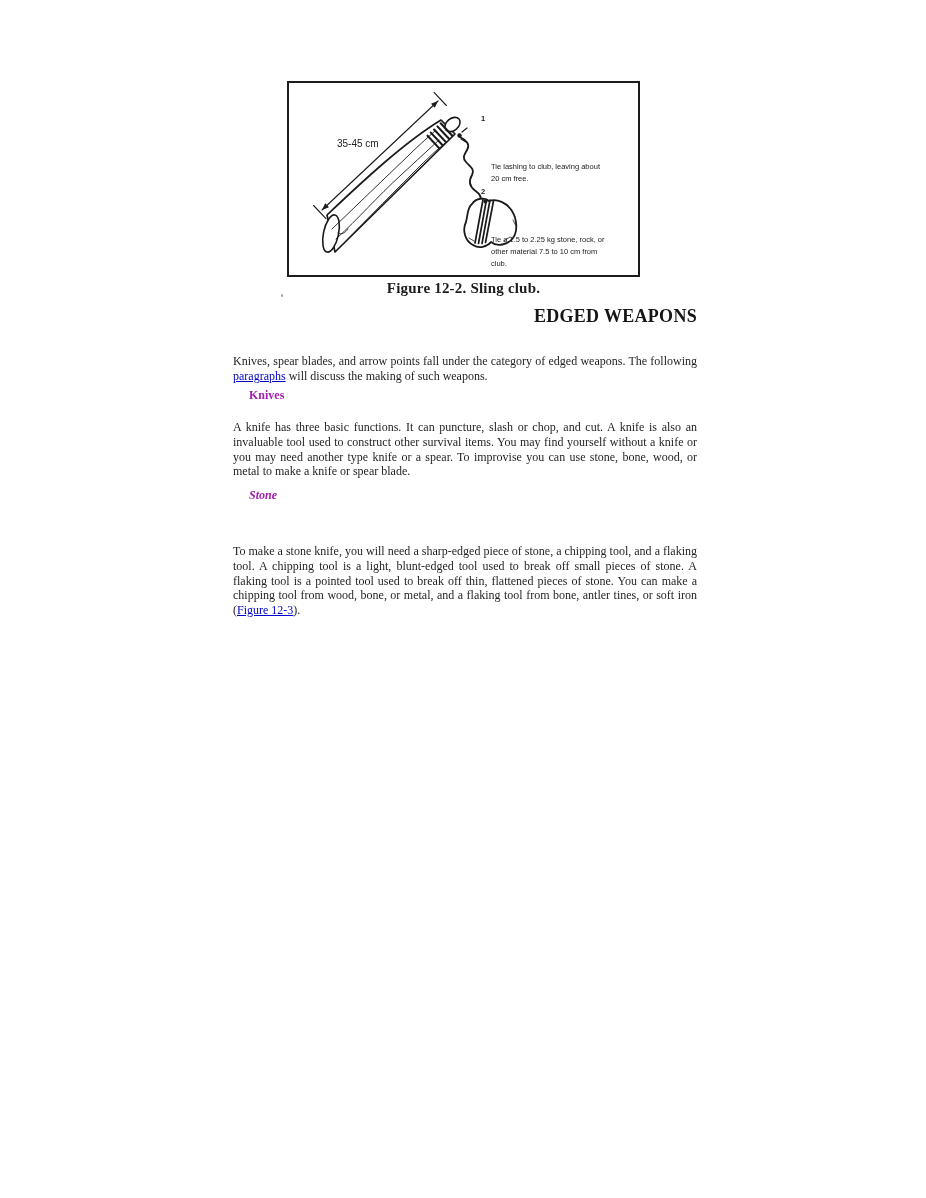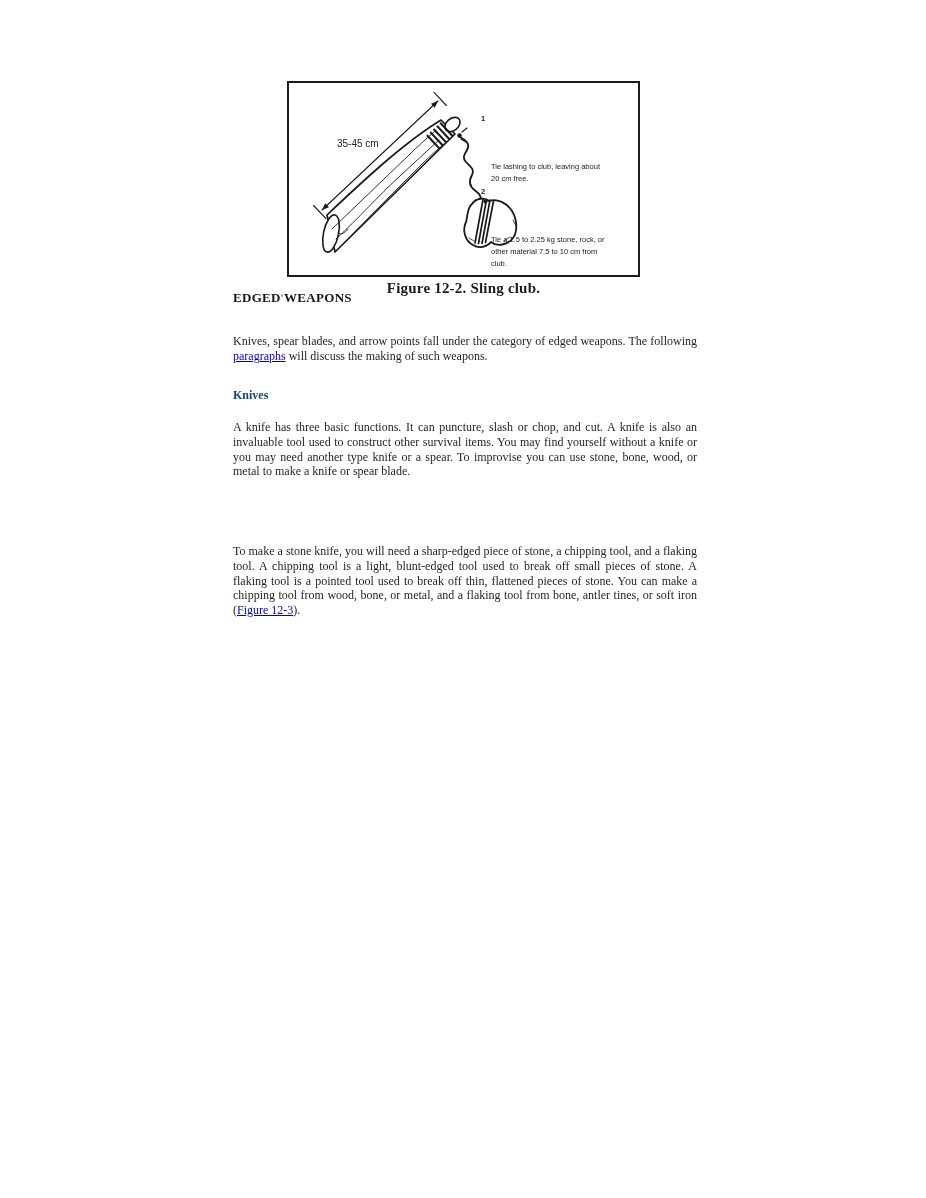--- a/index.html
+++ b/index.html
@@ -40,32 +40,32 @@
   .fig-note .txt { flex:1 1 auto;margin-top:48px; }
 
   .figure-caption {
     position:absolute; left:287px; top:280px; width:353px;
     text-align:center; font-weight:bold; font-size:15px;
     letter-spacing:0.2px; color:#1c1c1c;
   }
 
   
   .section-heading {
-    position:absolute; left:233px; top:290px; width:464px;
-    text-align:left; font-weight:bold; font-size:13px;
+    position:absolute; left:233px; top:306px; width:464px;
+    text-align:right; font-weight:bold; font-size:18px;
     letter-spacing:0.3px; color:#161616;
   }
   .body-text {
     position:absolute; left:233px; width:464px;
     font-size:12px; line-height:14.75px;
     text-align:justify; color:#1f1f1f;
   }
-  .para-intro  { top:322px; }
-  .sub-heading { position:absolute; left:233px; width:464px;
-    font-size:12px; font-weight:bold; color:#0c4a6e; }
+  .para-intro  { top:342px; }
+  .sub-heading { position:absolute; left:249px; width:464px;
+    font-size:12px; font-weight:bold; color:#a21caf; }
   .knives-heading { top:388px; }
   .para-knives { top:408px; }
   .stone-heading { top:488px; font-style:italic; }
   .para-stone  { top:532px; }
 
   a.doc-link { color:#0000cc; text-decoration:underline; cursor:pointer; }
 
   .artifact-dot {
     position:absolute; left:281px; top:294px;
     width:2px; height:3px; background:#9a9a96; border-radius:50%;
@@ -151,16 +151,17 @@
   <div class="artifact-dot"></div>
 
   <div class="section-heading">EDGED WEAPONS</div>
 
   <p class="body-text para-intro"><span>Knives, spear blades, and arrow points fall under the category of edged weapons. The following </span><a class="doc-link">paragraphs</a><span> will discuss the making of such weapons.</span></p>
 
   <div class="sub-heading knives-heading">Knives</div>
 
   <p class="body-text para-knives">A knife has three basic functions. It can puncture, slash or chop, and cut. A knife is also an invaluable tool used to construct other survival items. You may find yourself without a knife or you may need another type knife or a spear. To improvise you can use stone, bone, wood, or metal to make a knife or spear blade.</p>
 
+  <div class="sub-heading stone-heading">Stone</div>
 
   <p class="body-text para-stone"><span>To make a stone knife, you will need a sharp-edged piece of stone, a chipping tool, and a flaking tool. A chipping tool is a light, blunt-edged tool used to break off small pieces of stone. A flaking tool is a pointed tool used to break off thin, flattened pieces of stone. You can make a chipping tool from wood, bone, or metal, and a flaking tool from bone, antler tines, or soft iron (</span><a class="doc-link">Figure 12-3</a><span>).</span></p>
 
 </div>
 
 </body></html>

